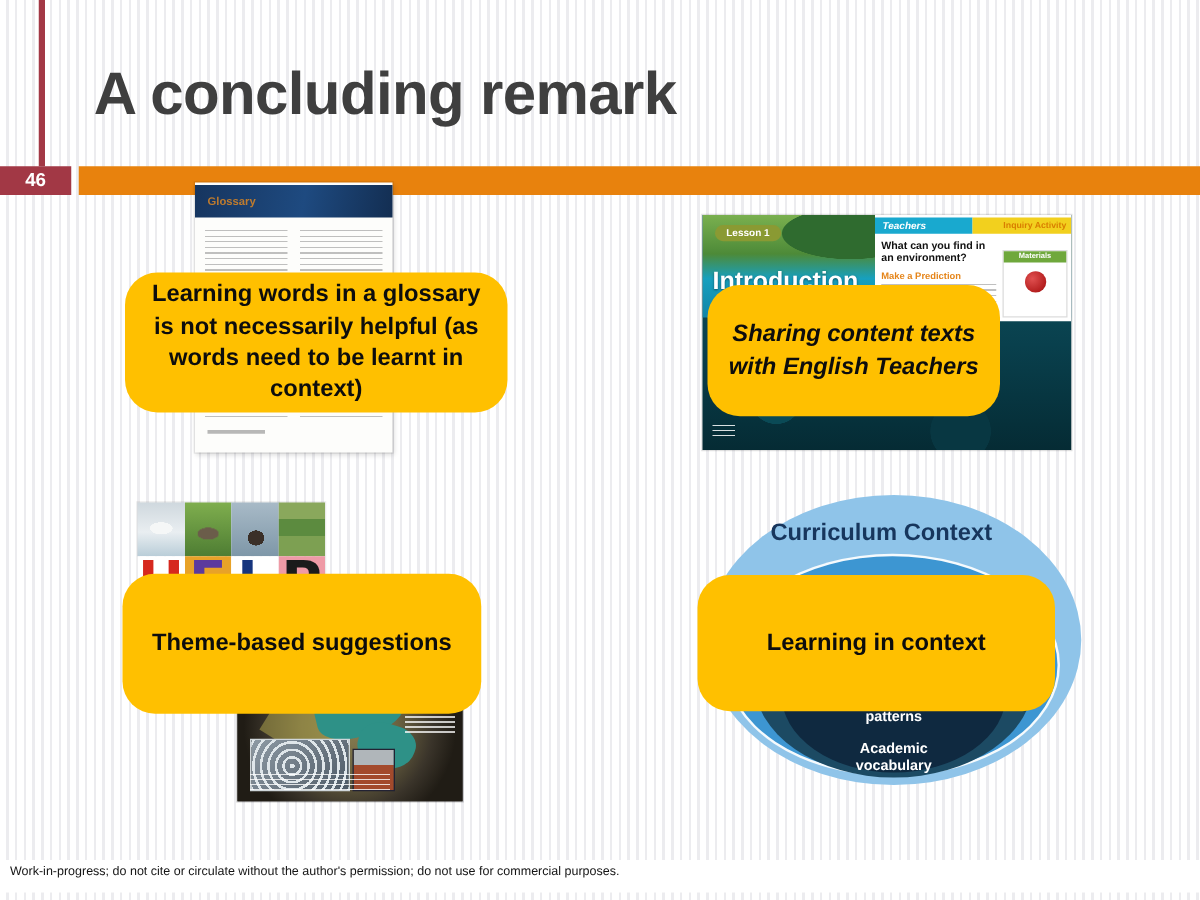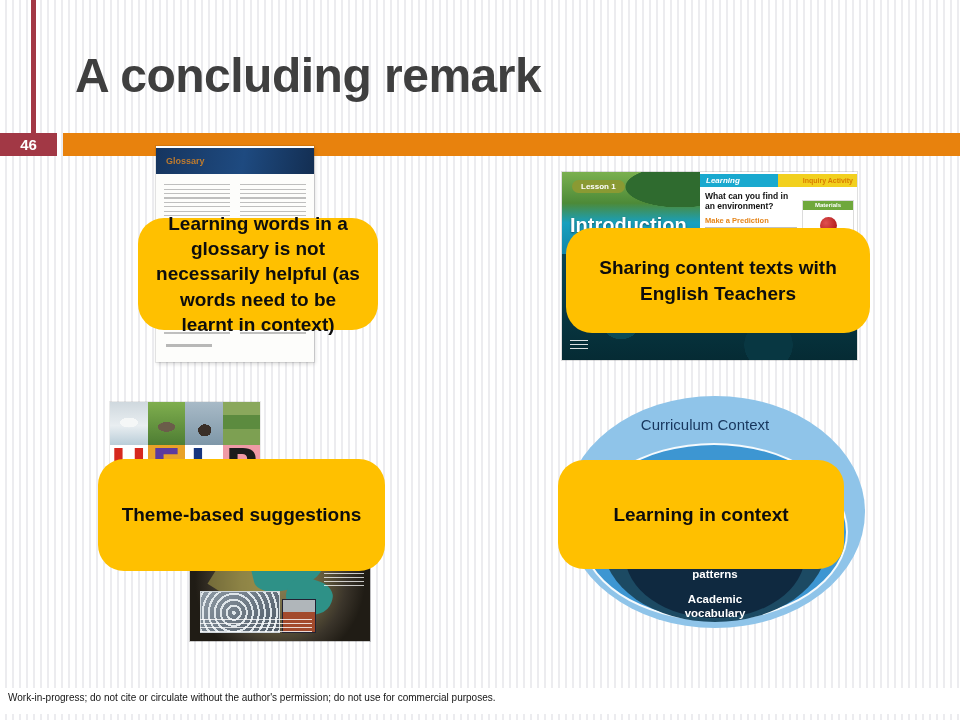--- a/index.html
+++ b/index.html
@@ -14,22 +14,22 @@
   .red-line{left:31px;top:0;width:5px;height:133px;background:#A23845;}
   .num-box{left:0;top:133px;width:57px;height:23px;background:#A23845;color:#fff;font-size:15px;font-weight:bold;
            display:flex;align-items:center;justify-content:center;}
   .orange-bar{left:63px;top:133px;width:897px;height:23px;background:#E8820D;}
   .footer-band{left:0;top:688px;width:960px;height:26px;background:#ffffff;z-index:4;}
   .footer-text{left:8px;top:692px;font-size:10px;color:#141414;z-index:5;white-space:nowrap;}
   
   .callout{background:#FFC000;border-radius:26px;z-index:6;display:flex;align-items:center;justify-content:center;
            text-align:center;font-weight:bold;font-size:19px;line-height:1.33;color:#0d0d0d;
            padding:8px 15px;box-sizing:border-box;}
-  #callout-glossary{left:100px;top:218px;width:240px;height:112px;margin-left:38px;}
-  #callout-sharing{left:566px;top:228px;width:304px;height:105px;}
+  #callout-glossary{left:100px;top:218px;width:306px;height:112px;}
+  #callout-sharing{left:566px;top:228px;width:234px;height:105px;font-style:italic;}
   #callout-theme{left:98px;top:459px;width:287px;height:112px;}
   #callout-learning{left:558px;top:460px;width:286px;height:109px;}
   
   .fig{z-index:1;}
   #fig-glossary{left:156px;top:146px;width:158px;height:216px;background:#fdfdfb;
                 box-shadow:0 0 0 1px rgba(0,0,0,.08),1px 2px 4px rgba(0,0,0,.15);}
   .gloss-header{left:0;top:2px;width:100%;height:26px;
                 background:linear-gradient(100deg,#16355F 0%,#1E4A80 55%,#132E52 100%);
                 color:#BE7B2E;font-size:9px;font-weight:bold;line-height:26px;padding-left:10px;box-sizing:border-box;}
   .gloss-body{left:8px;top:38px;width:142px;height:150px;display:flex;gap:10px;}
@@ -94,21 +94,21 @@
                  background-image:repeating-linear-gradient(to bottom,rgba(255,255,255,.8) 0 1px,transparent 1px 4px);}
   .globe-annot{left:134px;top:8px;width:40px;height:26px;
                background-image:repeating-linear-gradient(to bottom,rgba(255,255,255,.75) 0 1px,transparent 1px 4px);}
   
   #fig-diagram{left:565px;top:396px;width:300px;height:232px;}
   .ellipse{border-radius:50%;}
   .e1{left:0;top:0;width:300px;height:232px;background:#8FC4E9;}
   .e2{left:15px;top:47px;width:268px;height:178px;background:#3D96D2;border:2px solid rgba(255,255,255,.95);box-sizing:border-box;}
   .e3{left:38px;top:70px;width:224px;height:156px;background:#1C4A63;}
   .e4{left:60px;top:96px;width:180px;height:126px;background:#0F2940;}
-  .diagram-top-label{left:0;top:20px;width:280px;text-align:center;color:#17365D;font-size:15px;font-weight:normal;}
+  .diagram-top-label{left:0;top:20px;width:280px;text-align:center;color:#17365D;font-size:19px;font-weight:bold;}
   .diagram-patterns{left:0;top:172px;width:300px;text-align:center;color:#fff;font-size:11.5px;font-weight:bold;}
   .diagram-academic{left:100px;top:196px;width:100px;text-align:center;color:#fff;font-size:11.5px;font-weight:bold;line-height:1.25;}
 </style>
 </head>
 <body>
 
 <div class="abs slide-title">A concluding remark</div>
 <div class="abs red-line"></div>
 <div class="abs num-box">46</div>
 <div class="abs orange-bar"></div>
@@ -120,21 +120,21 @@
     <div class="tlines"></div>
   </div>
   <div class="abs gloss-foot"></div>
 </div>
 
 <div class="abs fig" id="fig-science">
   <div class="abs island"></div>
   <div class="abs lesson-pill">Lesson 1</div>
   <div class="abs chapter-title">Introduction</div>
   <div class="abs book-panel">
-    <div class="abs explore-bar">Learning</div>
+    <div class="abs explore-bar">Teachers</div>
     <div class="abs inquiry-bar">Inquiry Activity</div>
     <div class="abs book-question">What can you find in an environment?</div>
     <div class="abs prediction">Make a Prediction</div>
     <div class="abs book-lines tlines"></div>
     <div class="abs materials-card">
       <div class="abs materials-head">Materials</div>
       <div class="abs yarn"></div>
     </div>
   </div>
   <div class="abs reef-pagenum"></div>

